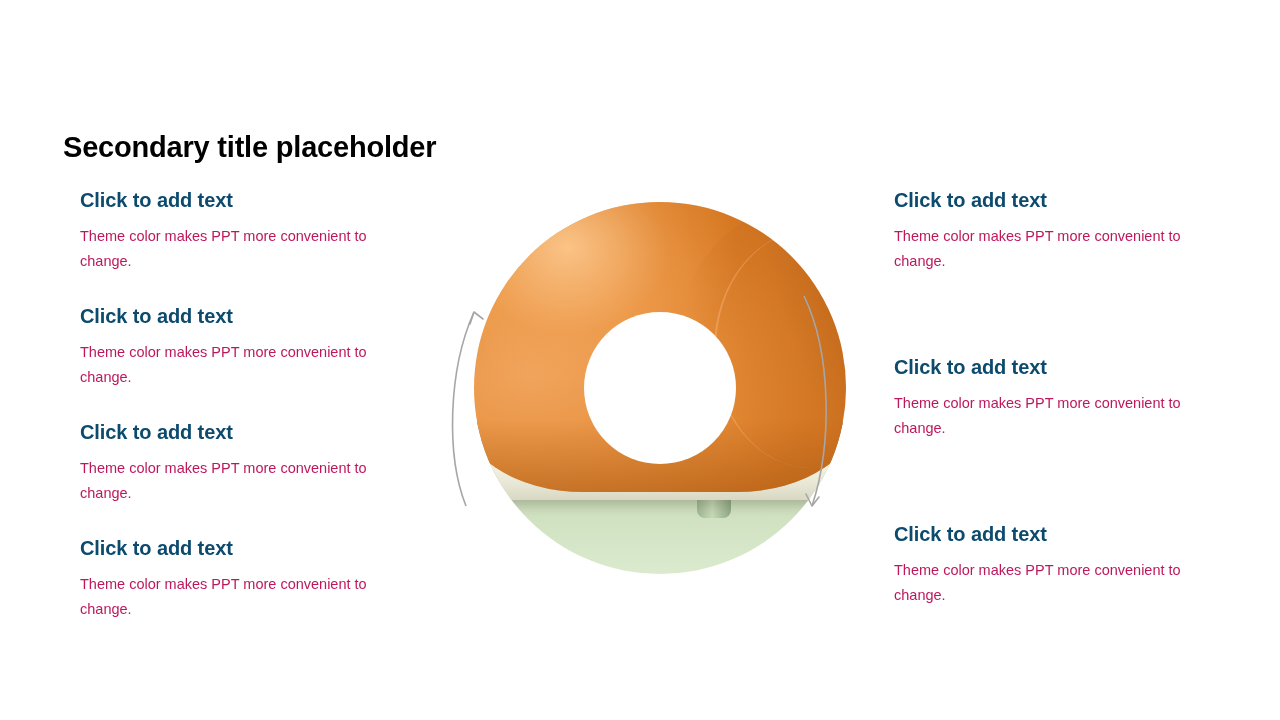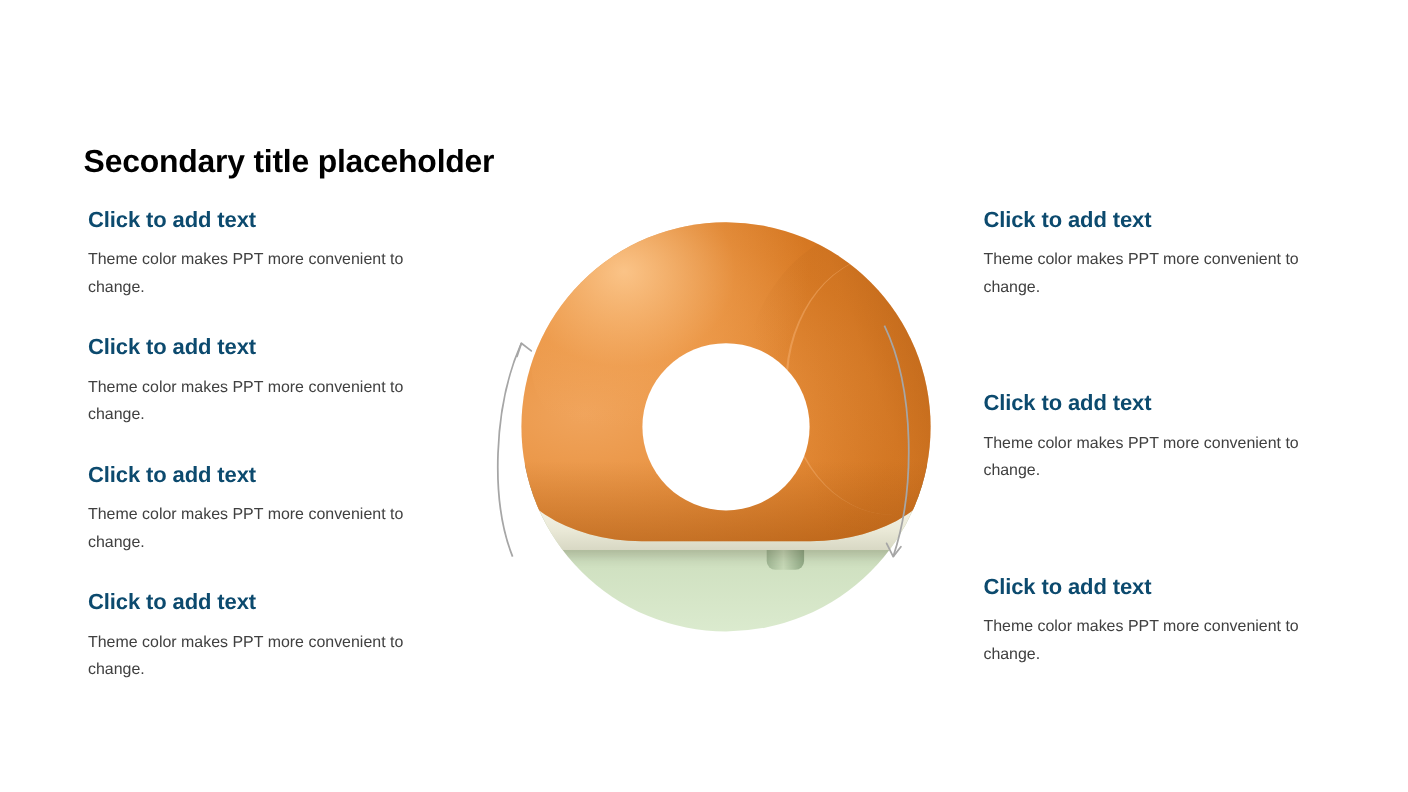--- a/index.html
+++ b/index.html
@@ -16,21 +16,21 @@
   }
 
   .slide {
     position: absolute;
     inset: 0;
     background: #ffffff;
   }
 
   .page-title {
     position: absolute;
-    left: 76px;
+    left: 63px;
     top: 131px;
     font-size: 29px;
     font-weight: bold;
     color: #000000;
     letter-spacing: -0.2px;
   }
 
   .col {
     position: absolute;
     width: 310px;
@@ -47,21 +47,21 @@
     font-size: 20px;
     font-weight: bold;
     color: #0c4a6e;
     margin: 0 0 12px 0;
     letter-spacing: -0.1px;
   }
 
   .block-body {
     font-size: 14.5px;
     line-height: 25px;
-    color: #404040;
+    color: #be185d;
     margin: 0;
     max-width: 300px;
   }
 
   
   .graphic {
     position: absolute;
     left: 440px;
     top: 198px;
     width: 400px;

